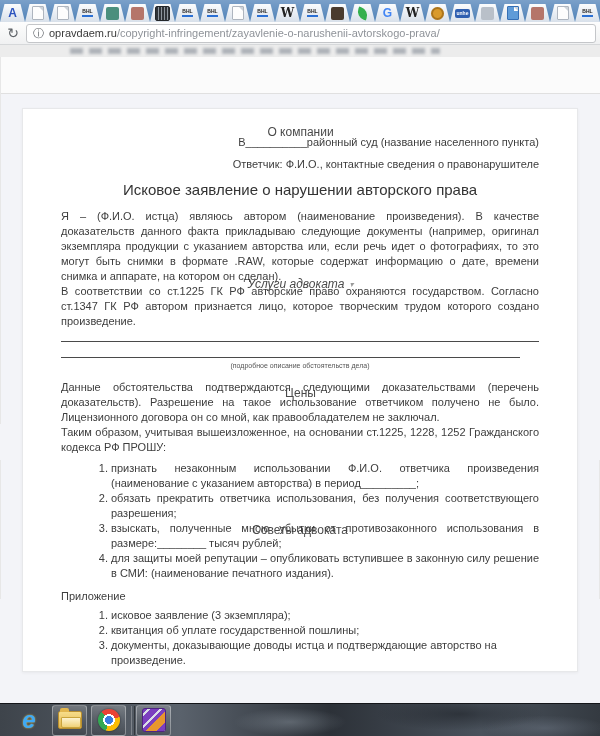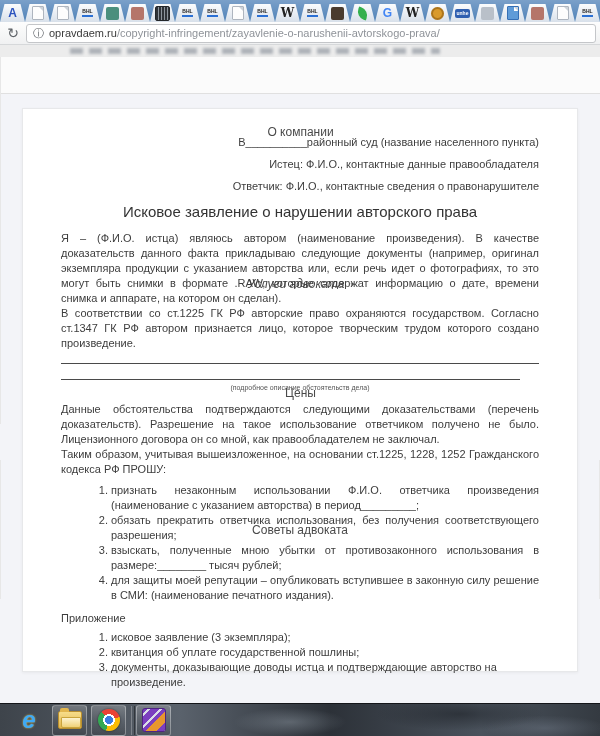--- a/index.html
+++ b/index.html
@@ -191,21 +191,20 @@
       <span>Цены</span>
     </div>
     <div class="nav-item">
       <span>Советы адвоката</span>
     </div>
   </div>
 
 <div class="page-bg">
   <div class="sheet">
     <div class="hdr-line">В__________районный суд (название населенного пункта)</div>
-    <div class="hdr-line">Истец: Ф.И.О., контактные данные правообладателя</div>
     <div class="hdr-line">Ответчик: Ф.И.О., контактные сведения о правонарушителе</div>
 
     <div class="doc-title">Исковое заявление о нарушении авторского права</div>
 
     <div class="para">Я – (Ф.И.О. истца) являюсь автором (наименование произведения).  В качестве доказательств данного факта прикладываю следующие документы (например, оригинал экземпляра продукции с указанием авторства или, если речь идет о фотографиях, то это могут быть снимки в формате .RAW, которые содержат информацию о дате, времени снимка и аппарате, на котором он сделан).</div>
     <div class="para tight">В соответствии со ст.1225 ГК РФ авторские право охраняются государством. Согласно ст.1347 ГК РФ автором признается лицо, которое творческим трудом которого создано произведение.</div>
 
     <div class="rule-line"></div>
     <div class="rule-line second"></div>
     <div class="blank-caption">(подробное описание обстоятельств дела)</div>

